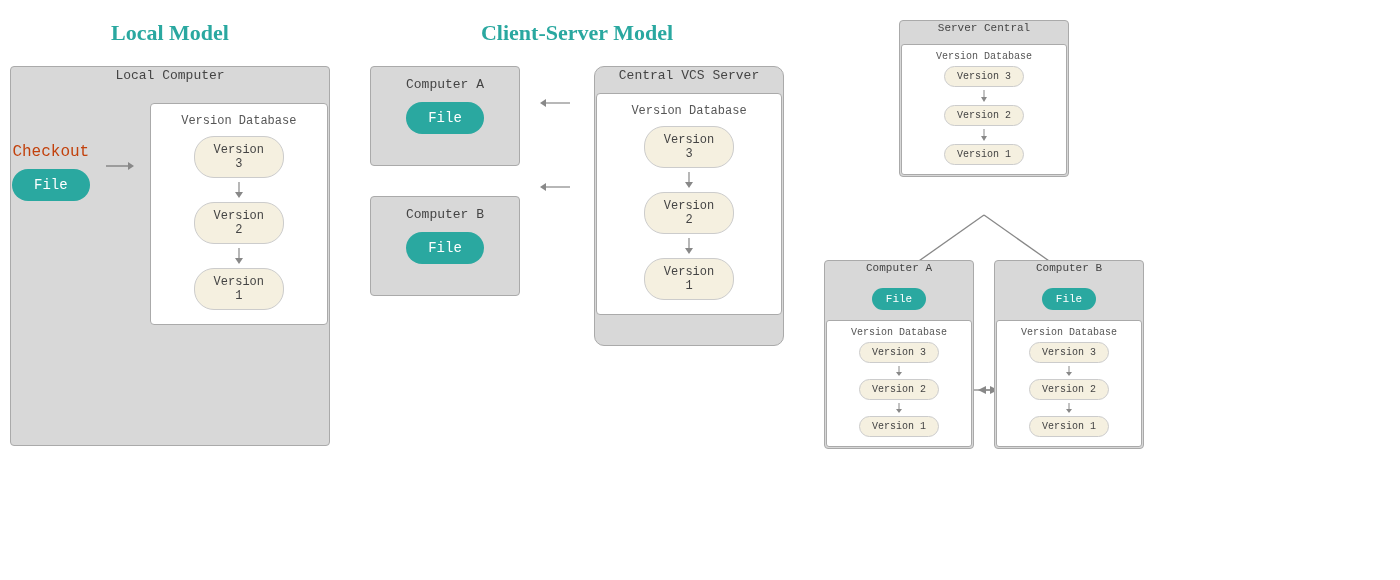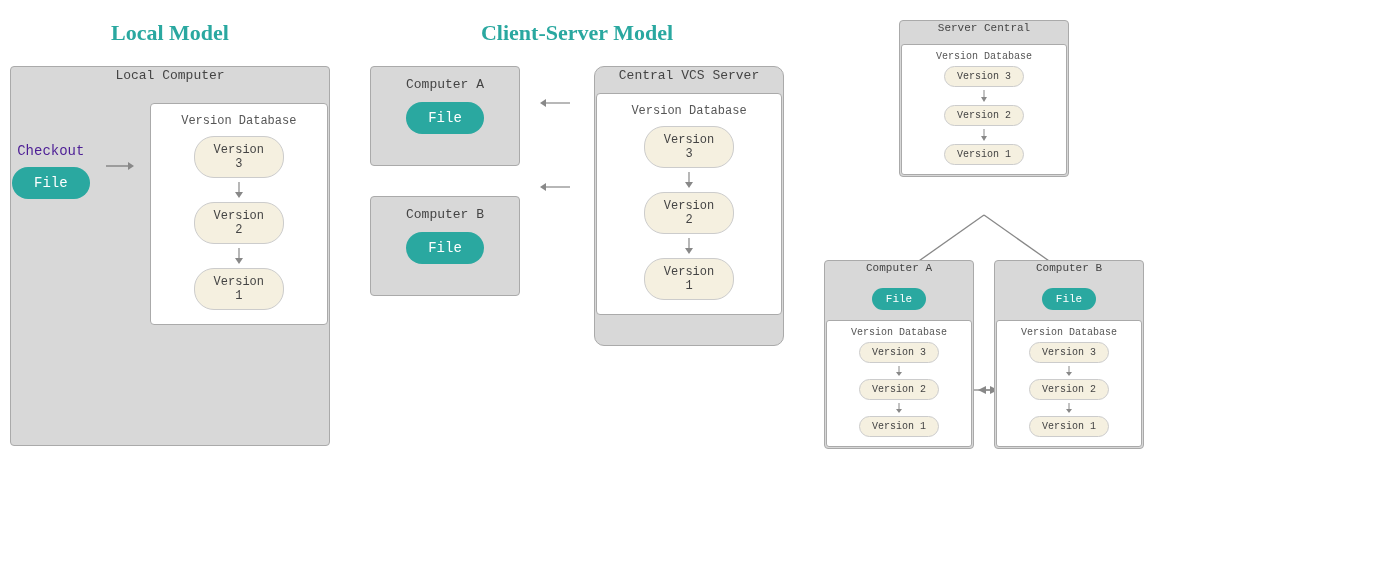--- a/index.html
+++ b/index.html
@@ -107,22 +107,22 @@
       padding-top: 10px;
     }
     .local-left {
       display: flex;
       flex-direction: column;
       align-items: center;
       padding-top: 40px;
     }
     .local-checkout-label {
       font-family: 'Courier New', Courier, monospace;
-      font-size: 14px;
-      color: #4c1d95;
+      font-size: 16px;
+      color: #c2410c;
       margin-bottom: 8px;
     }
     .local-right {
       flex: 1;
     }
 
     
     .cs-model {
       display: flex;
       flex-direction: row;

